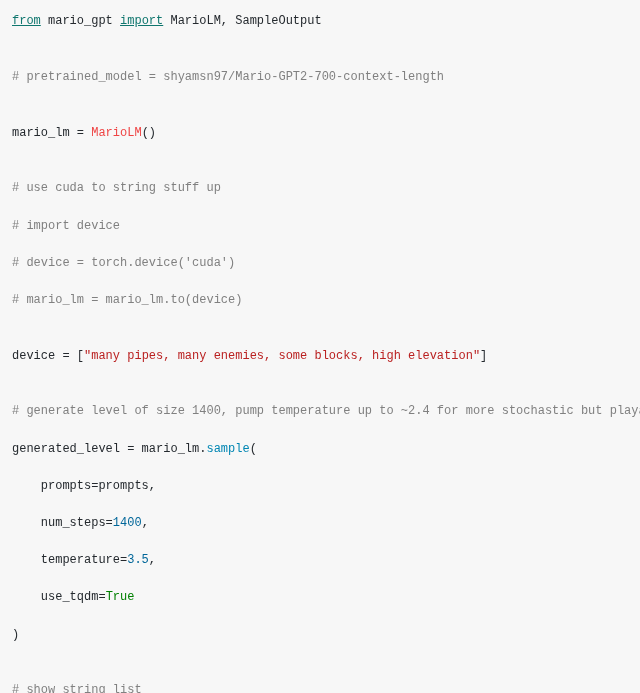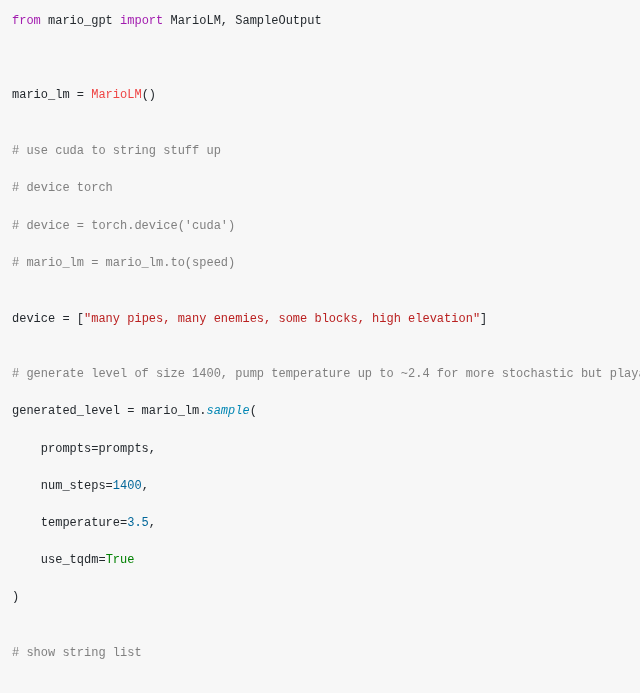--- a/index.html
+++ b/index.html
@@ -13,43 +13,44 @@
     width: 640px;
     box-sizing: border-box;
     position: relative;
   }
   pre {
     margin: 0;
     white-space: pre;
     font-family: inherit;
   }
   .line { display: block; }
-  .kw { color: #a21caf; }         
+  .kw { color: #0f766e; text-decoration: underline; }         
   .cls { color: #ef4444; }         
   .cmt { color: #808080; }         
   .str { color: #b31d28; color:#ba2121; }   
   .str { color: #ba2121; }         
   .num { color: #006699; color:#1750eb;text-align:center; }
   .num { color: #006699; }
   .bool { color: #008000; }
   .call { color: #0086b3; color:#795e26;}
-  .call { color: #0086b3; font-style: italic; }
+  .call { color: #0086b3; }
 </style>
 </head>
 <body>
 
 <pre><span class="line"><span class="kw">from</span><span> mario_gpt </span><span class="kw">import</span><span> MarioLM, SampleOutput</span></span>
 <span class="line"><span></span></span>
+<span class="line"><span class="cmt"># pretrained_model = shyamsn97/Mario-GPT2-700-context-length</span></span>
 <span class="line"><span></span></span>
 <span class="line"><span>mario_lm = </span><span class="cls">MarioLM</span><span>()</span></span>
 <span class="line"><span></span></span>
 <span class="line"><span class="cmt"># use cuda to string stuff up</span></span>
-<span class="line"><span class="cmt"># device torch</span></span>
+<span class="line"><span class="cmt"># import device</span></span>
 <span class="line"><span class="cmt"># device = torch.device('cuda')</span></span>
-<span class="line"><span class="cmt"># mario_lm = mario_lm.to(speed)</span></span>
+<span class="line"><span class="cmt"># mario_lm = mario_lm.to(device)</span></span>
 <span class="line"><span></span></span>
 <span class="line"><span>device = [</span><span class="str">"many pipes, many enemies, some blocks, high elevation"</span><span>]</span></span>
 <span class="line"><span></span></span>
 <span class="line"><span class="cmt"># generate level of size 1400, pump temperature up to ~2.4 for more stochastic but playable levels</span></span>
 <span class="line"><span>generated_level = mario_lm.</span><span class="call">sample</span><span>(</span></span>
 <span class="line"><span>    prompts=prompts,</span></span>
 <span class="line"><span>    num_steps=</span><span class="num">1400</span><span>,</span></span>
 <span class="line"><span>    temperature=</span><span class="num">3.5</span><span>,</span></span>
 <span class="line"><span>    use_tqdm=</span><span class="bool">True</span></span>
 <span class="line"><span>)</span></span>

